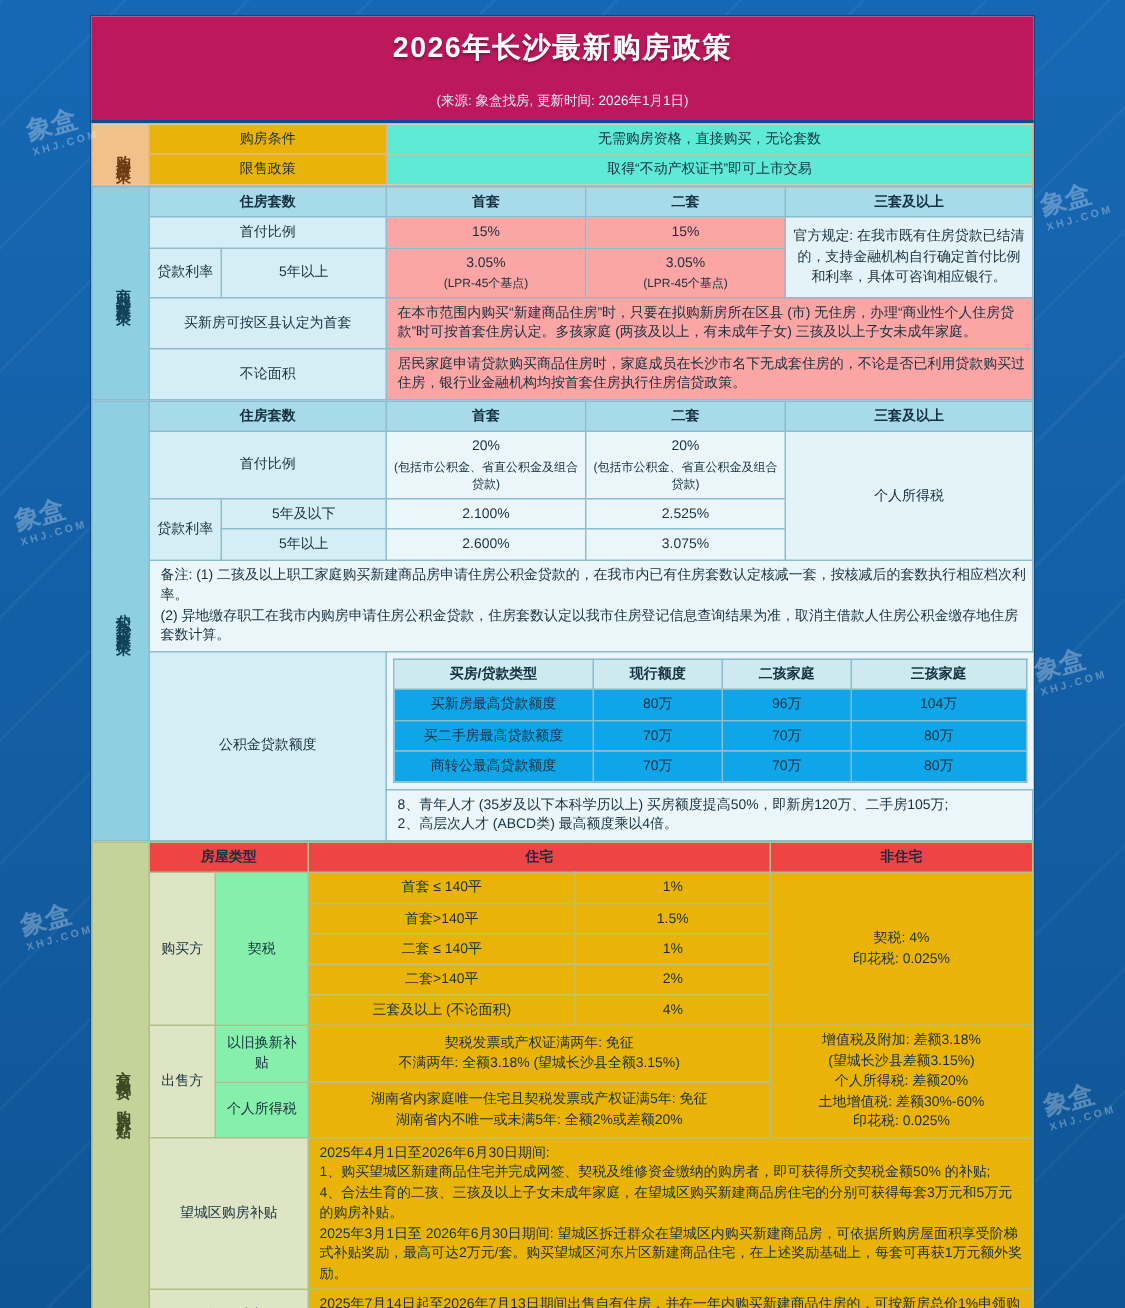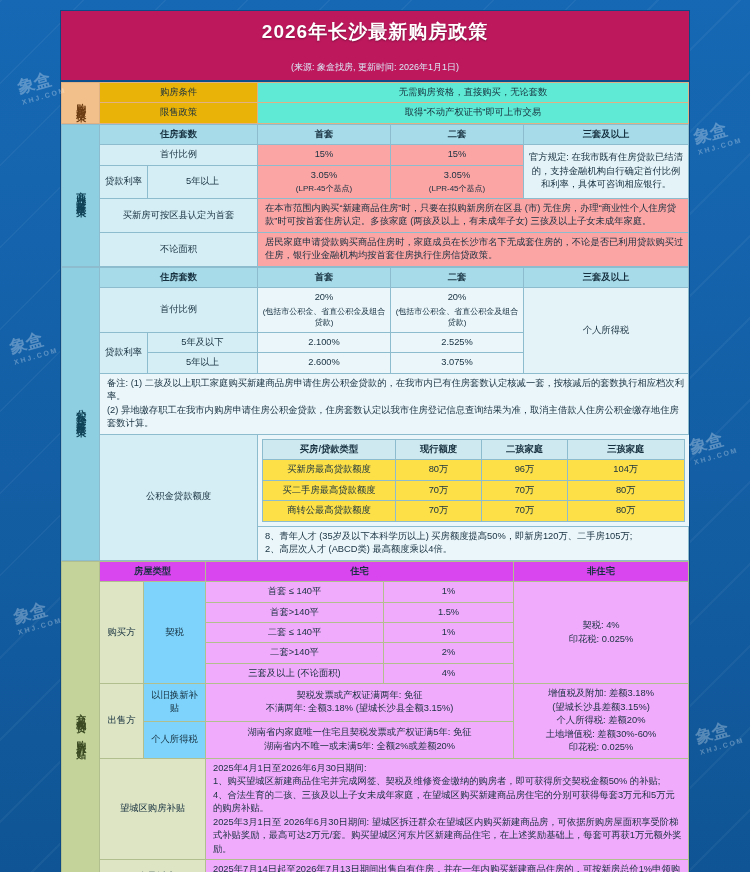--- a/index.html
+++ b/index.html
@@ -59,28 +59,28 @@
   .s-com td.hd{background:#a7dbe9;font-weight:bold;}
   .s-com td.k{background:#d5eef5;}
   .s-com td.note{background:#e4f3f8;}
   
   .s-fund .cat{background:#8fcfe2;color:#0f4256;}
   .s-fund td{background:#eaf6fa;border-color:#8cbccd;}
   .s-fund td.hd{background:#a7dbe9;font-weight:bold;}
   .s-fund td.k{background:#d5eef5;}
   .s-fund td.note{background:#e4f3f8;}
   .s-fund td.inner-hd{background:#cfe9f1;font-weight:bold;}
-  .s-fund td.inner{background:#fde047;}
+  .s-fund td.inner{background:#0ea5e9;}
   
   .s-tax .cat{background:#c3d39a;color:#3b4a22;}
   .s-tax td{background:#eef1e2;border-color:#b0bf8d;}
-  .s-tax td.hd{background:#d946ef;font-weight:bold;}
+  .s-tax td.hd{background:#ef4444;font-weight:bold;}
   .s-tax td.k{background:#dde5c4;}
-  .s-tax td.k2{background:#7dd3fc;}
-  .s-tax td.body{background:#f0abfc;}
+  .s-tax td.k2{background:#86efac;}
+  .s-tax td.body{background:#eab308;}
   .wm{
     position:absolute;color:rgba(255,255,255,.30);
     font-size:17px;font-weight:bold;pointer-events:none;
     transform:rotate(-16deg);white-space:nowrap;
   }
   .wm small{font-size:7px;display:block;letter-spacing:2px;text-align:center;}
 </style>
 </head>
 <body>
 

